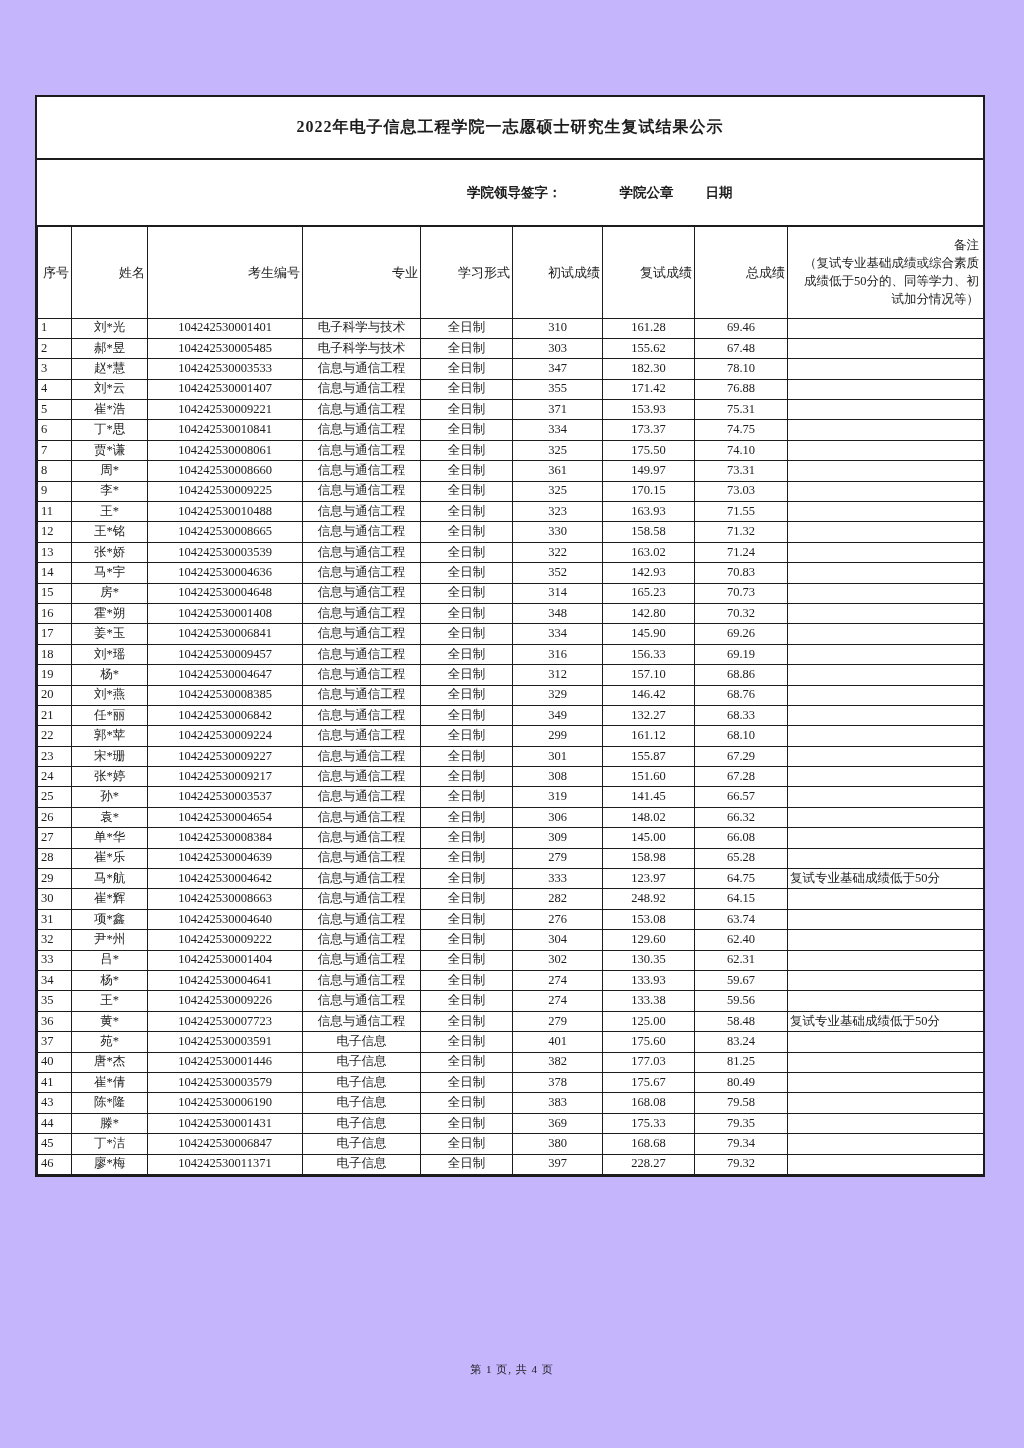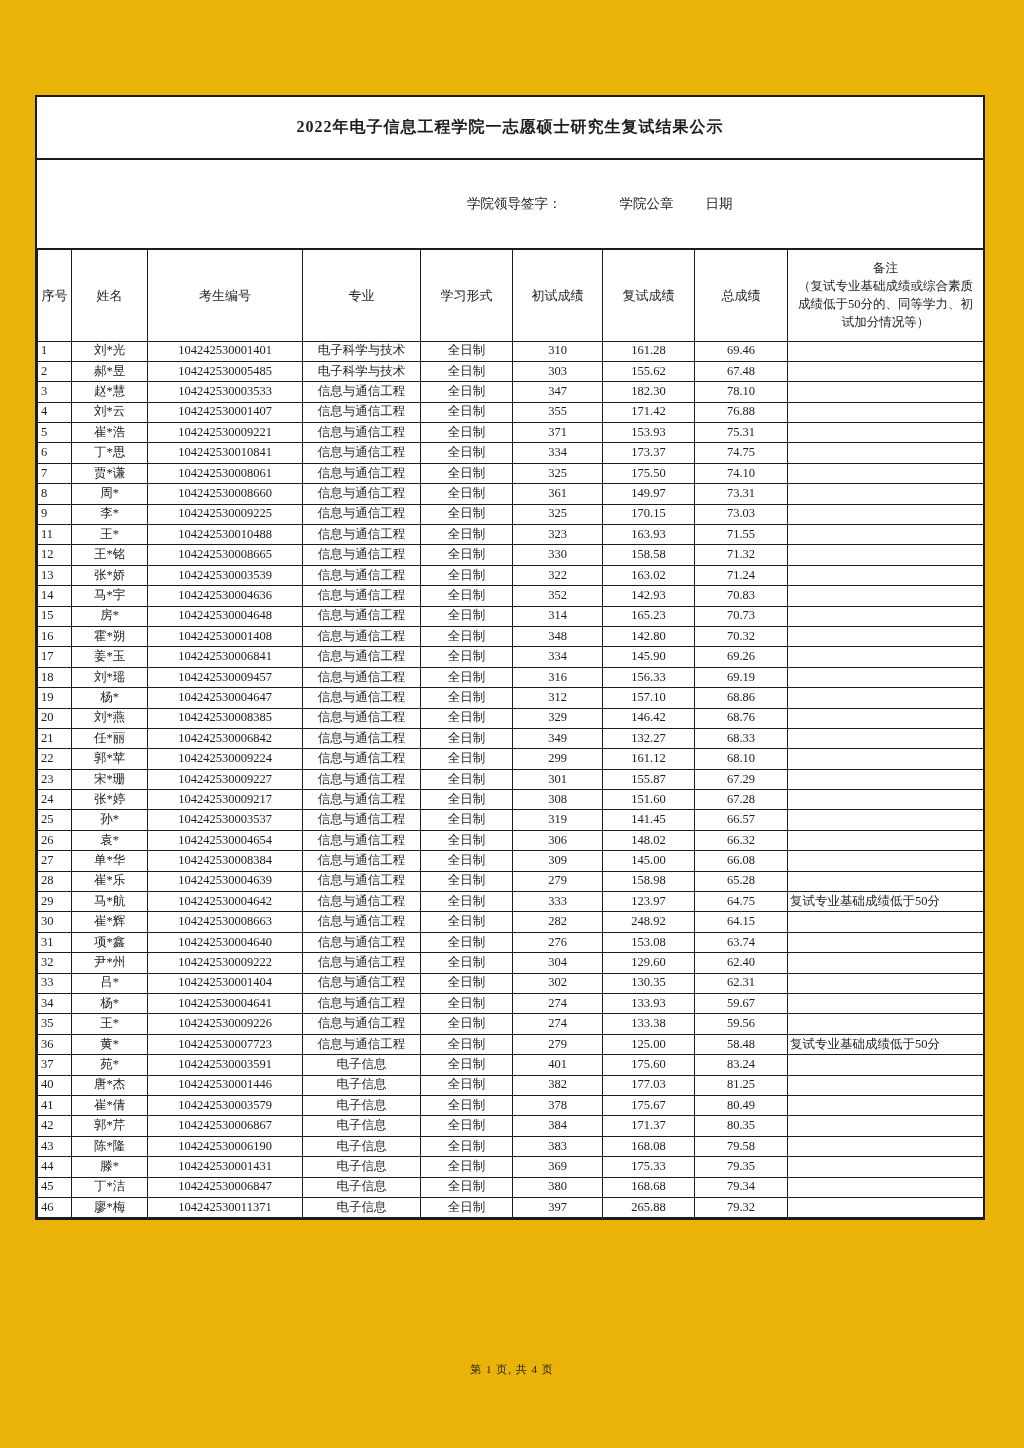--- a/index.html
+++ b/index.html
@@ -6,21 +6,21 @@
   html, body {
     width: 1024px;
     background: #ffffff;
     font-family: "Liberation Serif", "DejaVu Serif", serif;
     color: #1c1c1c;
   }
   .sheet {
     position: relative;
     width: 1024px;
     height: 1448px;
-    background: #eab308;
+    background: #c4b5fd;
     overflow: hidden;
   }
   .frame {
     position: absolute;
     left: 35px;
     top: 95px;
     width: 950px;
     border: 2px solid #1c1c1c;
     background: #ffffff;
   }
@@ -30,44 +30,44 @@
     align-items: center;
     justify-content: center;
     border-bottom: 2px solid #1c1c1c;
   }
   .title-row span {
     font-size: 16px;
     font-weight: bold;
     letter-spacing: 1px;
   }
   .sign-row {
-    height: 88px;
+    height: 65px;
     display: flex;
     align-items: center;
     font-size: 13.5px;
-    font-weight: normal;
+    font-weight: bold;
   }
   .sign-row .lbl-leader { margin-left: 430px; }
   .sign-row .lbl-seal   { margin-left: 58px; }
   .sign-row .lbl-date   { margin-left: 32px; }
   table.results {
     width: 100%;
     border-collapse: collapse;
     table-layout: fixed;
   }
   table.results th, table.results td {
     border: 1px solid #1c1c1c;
     overflow: hidden;
   }
   table.results thead th {
     border-top: 2px solid #1c1c1c;
     height: 92px;
     font-weight: normal;
     font-size: 13px;
-    text-align: center;
+    text-align: right;
     vertical-align: middle;
     line-height: 1.5;
     padding: 2px;
   }
   table.results thead th.h8 {
     font-size: 12.5px;
     line-height: 1.45;
     white-space: pre-line;
     padding: 2px 4px;
   }
@@ -547,31 +547,20 @@
             <td class="c1">崔*倩</td>
             <td class="c2">104242530003579</td>
             <td class="c3">电子信息</td>
             <td class="c4">全日制</td>
             <td class="c5">378</td>
             <td class="c6">175.67</td>
             <td class="c7">80.49</td>
             <td class="c8"></td>
           </tr>
           <tr>
-            <td class="c0">42</td>
-            <td class="c1">郭*芹</td>
-            <td class="c2">104242530006867</td>
-            <td class="c3">电子信息</td>
-            <td class="c4">全日制</td>
-            <td class="c5">384</td>
-            <td class="c6">171.37</td>
-            <td class="c7">80.35</td>
-            <td class="c8"></td>
-          </tr>
-          <tr>
             <td class="c0">43</td>
             <td class="c1">陈*隆</td>
             <td class="c2">104242530006190</td>
             <td class="c3">电子信息</td>
             <td class="c4">全日制</td>
             <td class="c5">383</td>
             <td class="c6">168.08</td>
             <td class="c7">79.58</td>
             <td class="c8"></td>
           </tr>
@@ -597,21 +586,21 @@
             <td class="c7">79.34</td>
             <td class="c8"></td>
           </tr>
           <tr>
             <td class="c0">46</td>
             <td class="c1">廖*梅</td>
             <td class="c2">104242530011371</td>
             <td class="c3">电子信息</td>
             <td class="c4">全日制</td>
             <td class="c5">397</td>
-            <td class="c6">265.88</td>
+            <td class="c6">228.27</td>
             <td class="c7">79.32</td>
             <td class="c8"></td>
           </tr>
         </tbody>
     </table>
 
   </div>
 
   <div class="footer">第 1 页, 共 4 页</div>
 </div>

